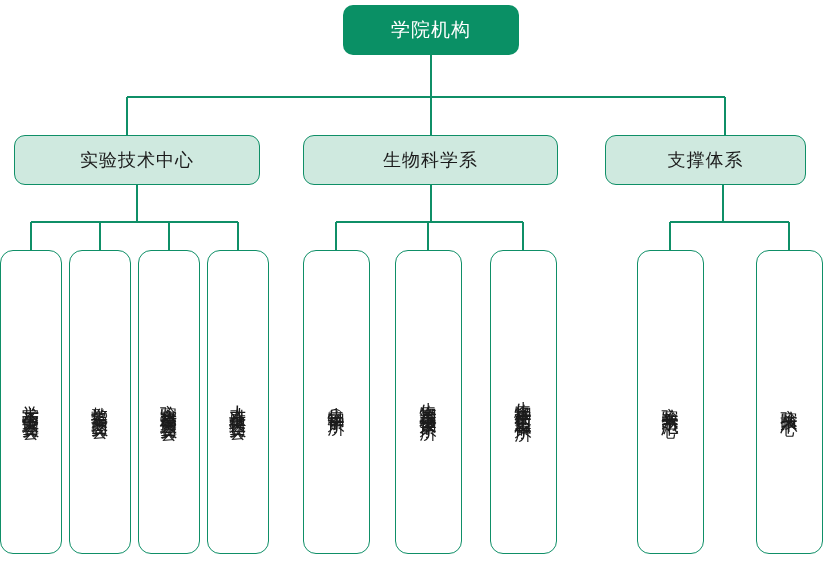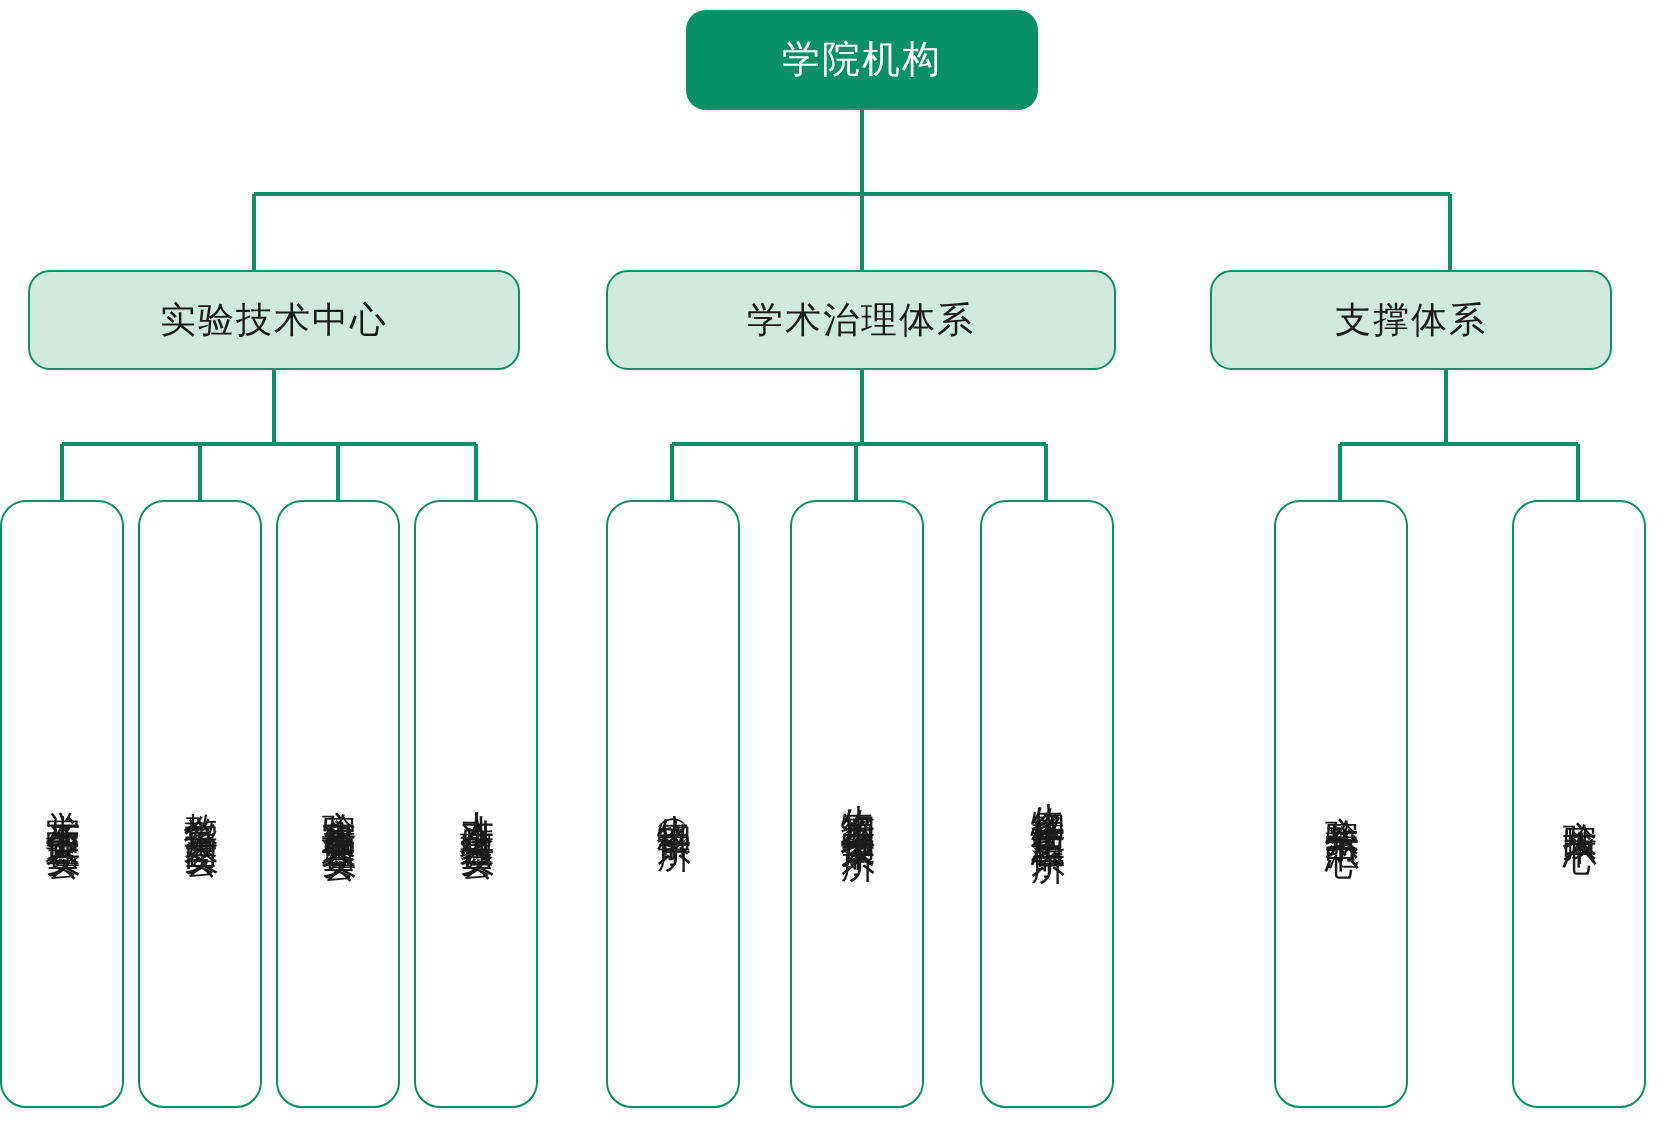--- a/index.html
+++ b/index.html
@@ -121,21 +121,21 @@
 
   <div class="node node-root" style="left:343px; top:5px; width:176px; height:50px;">
     <span>学院机构</span>
   </div>
 
   <div class="node node-branch" style="left:14px; top:135px; width:246px; height:50px;">
     <span>实验技术中心</span>
   </div>
 
   <div class="node node-branch" style="left:303px; top:135px; width:255px; height:50px;">
-    <span>学术治理体系</span>
+    <span>生物科学系</span>
   </div>
 
   <div class="node node-branch" style="left:605px; top:135px; width:201px; height:50px;">
     <span>支撑体系</span>
   </div>
 
   <div class="node node-leaf" style="left:0px; top:250px; width:62px; height:304px;">
     <span class="vtext">学术与学位管理委员会</span>
   </div>
 

